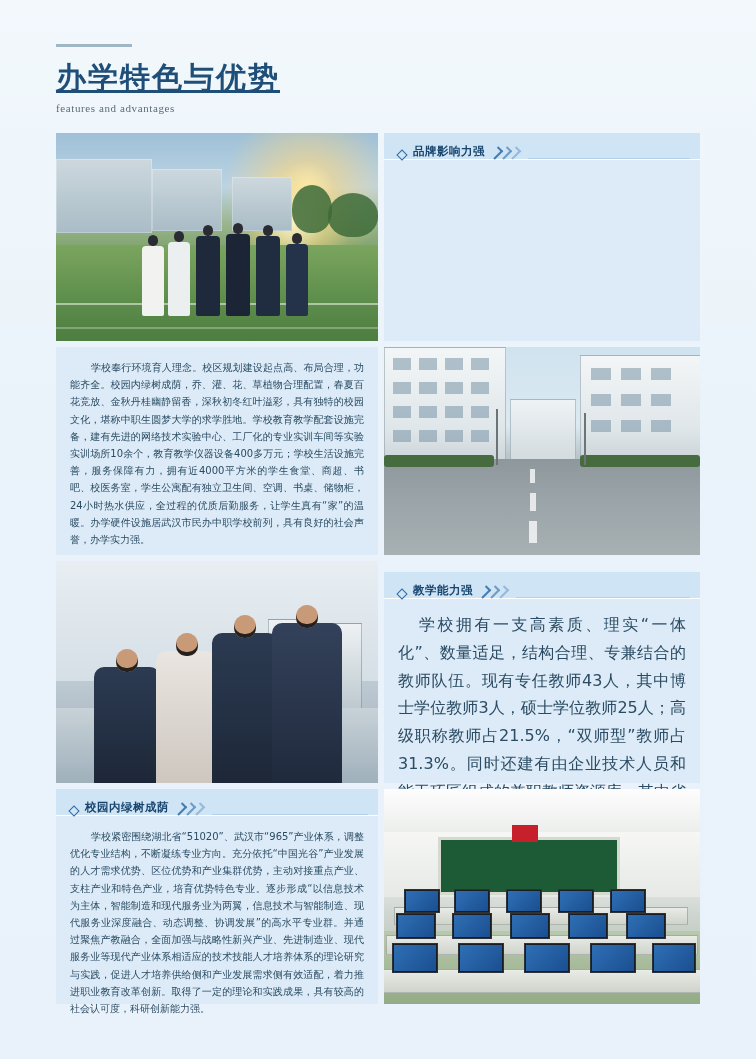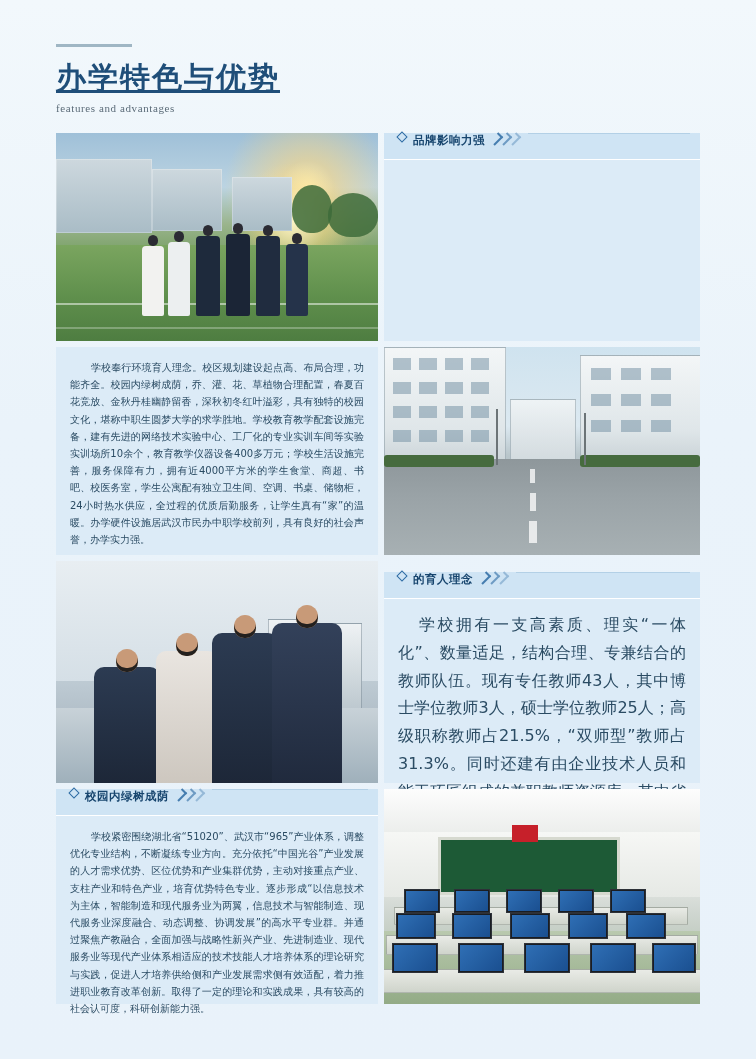--- a/index.html
+++ b/index.html
@@ -62,21 +62,21 @@
   .card {
     background: #dcebf7;
     box-sizing: border-box;
     padding: 0;
     position: relative;
     height: 100%;
     width: 100%;
   }
   .card-head {
     display: flex;
-    align-items: flex-start;
+    align-items: flex-end;
     height: 26px;
     padding-left: 14px;
     border-bottom: 1px solid #ffffff;
     background: #cfe4f4;
   }
   .diamond {
     width: 6px;
     height: 6px;
     background: transparent;
     border: 1.4px solid #2e6ca4;
@@ -424,21 +424,21 @@
       <div class="stud" style="left:216px; width:70px; height:160px; background:linear-gradient(180deg,#33415a,#202a3d);">
           <span class="hd"></span>
         </div>
     </div>
   </div>
 
   <div class="block" style="left:384px; top:572px; width:316px; height:211px;">
     <div class="card">
       <div class="card-head">
         <span class="diamond"></span>
-        <span class="card-title">的育人理念</span>
+        <span class="card-title">教学能力强</span>
         <span class="chevrons">
           <i class="chev c1"></i>
             <i class="chev c2"></i>
             <i class="chev c3"></i>
         </span>
         <span class="head-line"></span>
       </div>
       <div class="card-body" style="font-size:16px; line-height:1.74;">学校拥有一支高素质、理实“一体化”、数量适足，结构合理、专兼结合的教师队伍。现有专任教师43人，其中博士学位教师3人，硕士学位教师25人；高级职称教师占21.5%，“双师型”教师占31.3%。同时还建有由企业技术人员和能工巧匠组成的兼职教师资源库，其中省级和市级路席技师和突出贡献技师5人，国家级和省级技能大赛获奖大师8人。学校为强化学生专业理论及实际动手能力，积极推进“以赛促教，以赛促学，以赛促练”的教学方式改革，教师实践操作技术水平在改革创新中，得到了有效提升，具有丰富的实践教学经验，教学能力强。</div>
     </div>
   </div>

